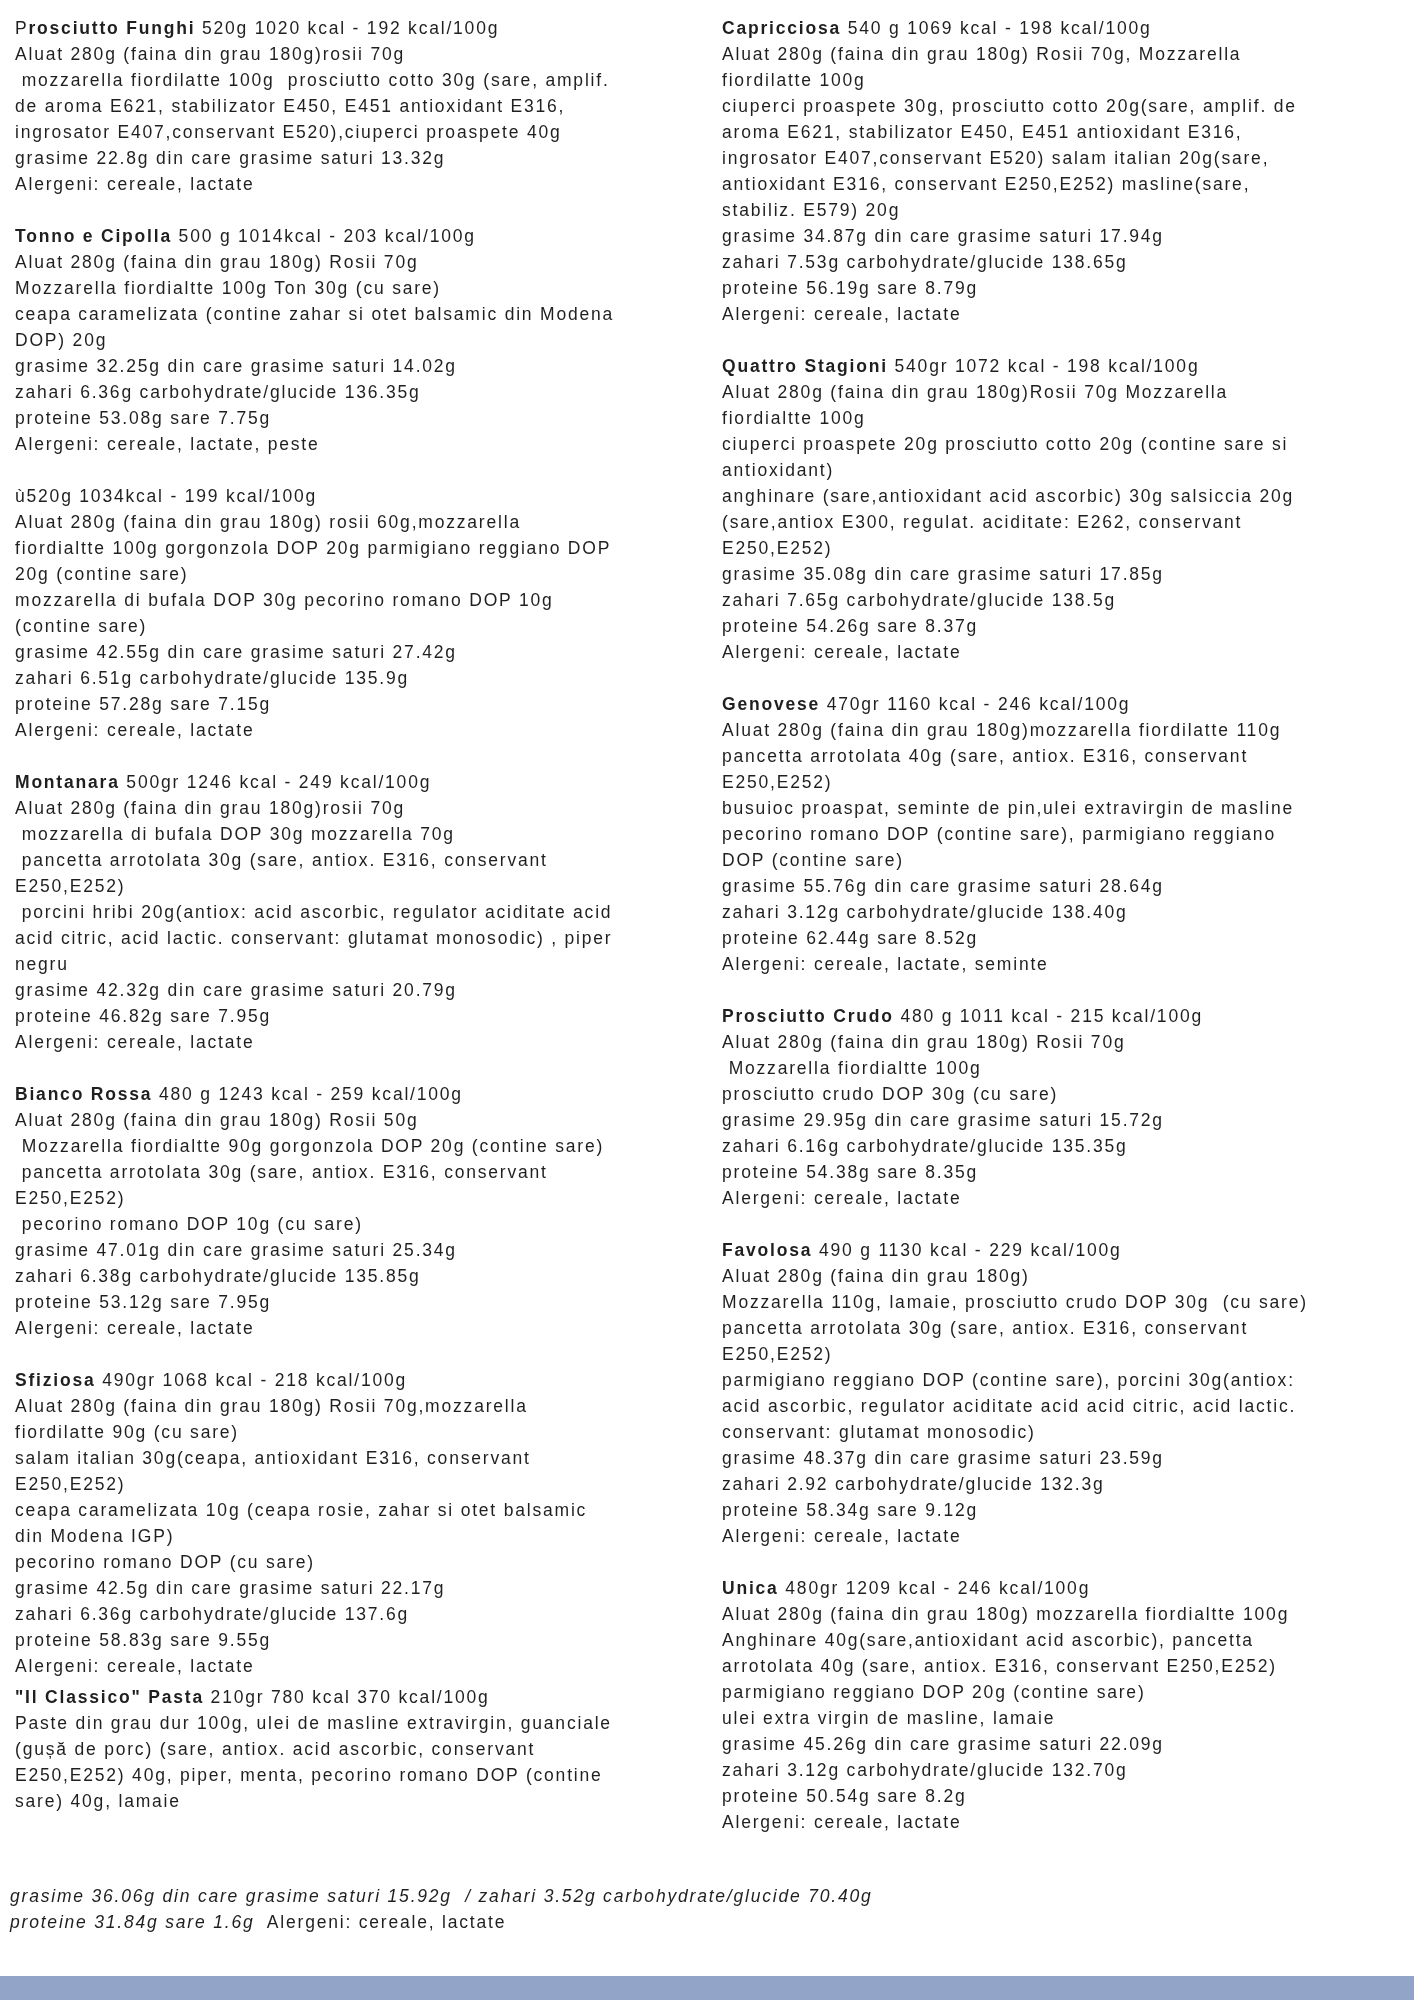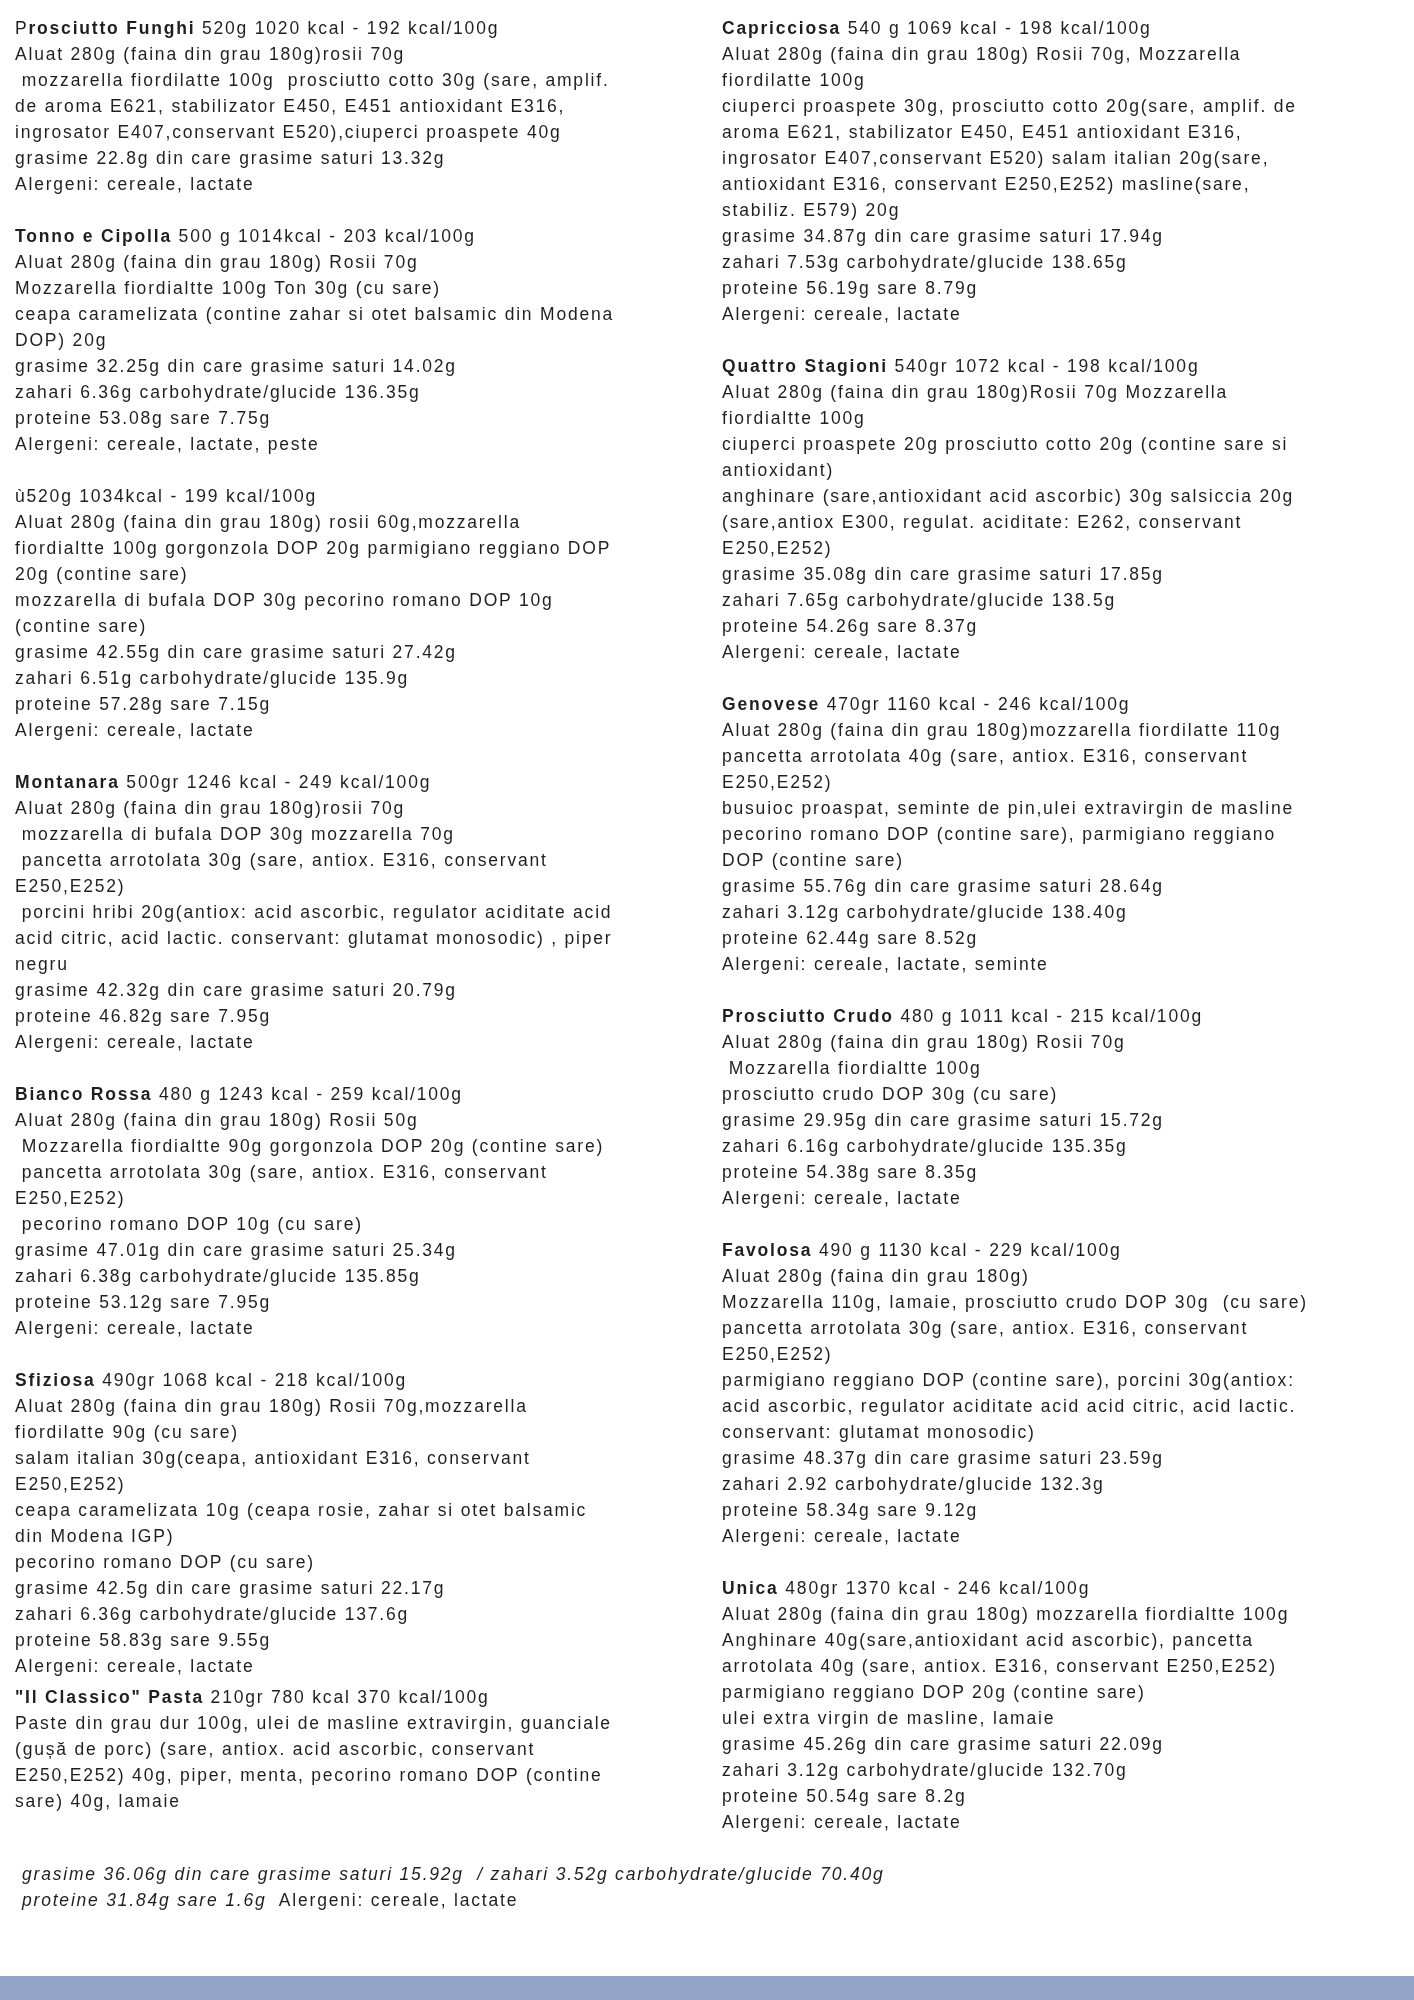--- a/index.html
+++ b/index.html
@@ -23,21 +23,21 @@
   .section { margin-bottom: 26px; }
   .col-left .section:last-child { margin-top: -21px; }
   .line {
     white-space: pre;
     font-size: 17.5px;
     line-height: 26px;
     letter-spacing: 1.8px;
   }
   .heading .b { font-weight: bold; }
   .italic { font-style: italic; }
-  .footer { padding-left: 22px; }
+  .footer { padding-left: 10px; margin-top: 22px; }
   .bottom-bar {
     position: absolute;
     left: 0;
     bottom: 0;
     width: 1414px;
     height: 24px;
     background: #92a5c8;
   }
 </style>
 </head>
@@ -184,21 +184,21 @@
         <div class="line">E250,E252)</div>
         <div class="line">parmigiano reggiano DOP (contine sare), porcini 30g(antiox:</div>
         <div class="line">acid ascorbic, regulator aciditate acid acid citric, acid lactic.</div>
         <div class="line">conservant: glutamat monosodic)</div>
         <div class="line">grasime 48.37g din care grasime saturi 23.59g</div>
         <div class="line">zahari 2.92 carbohydrate/glucide 132.3g</div>
         <div class="line">proteine 58.34g sare 9.12g</div>
         <div class="line">Alergeni: cereale, lactate</div>
       </div>
       <div class="section">
-        <div class="line heading"><span></span><span class="b">Unica</span><span> 480gr 1370 kcal - 246 kcal/100g</span></div>
+        <div class="line heading"><span></span><span class="b">Unica</span><span> 480gr 1209 kcal - 246 kcal/100g</span></div>
         <div class="line">Aluat 280g (faina din grau 180g) mozzarella fiordialtte 100g</div>
         <div class="line">Anghinare 40g(sare,antioxidant acid ascorbic), pancetta</div>
         <div class="line">arrotolata 40g (sare, antiox. E316, conservant E250,E252)</div>
         <div class="line">parmigiano reggiano DOP 20g (contine sare)</div>
         <div class="line">ulei extra virgin de masline, lamaie</div>
         <div class="line">grasime 45.26g din care grasime saturi 22.09g</div>
         <div class="line">zahari 3.12g carbohydrate/glucide 132.70g</div>
         <div class="line">proteine 50.54g sare 8.2g</div>
         <div class="line">Alergeni: cereale, lactate</div>
       </div>

